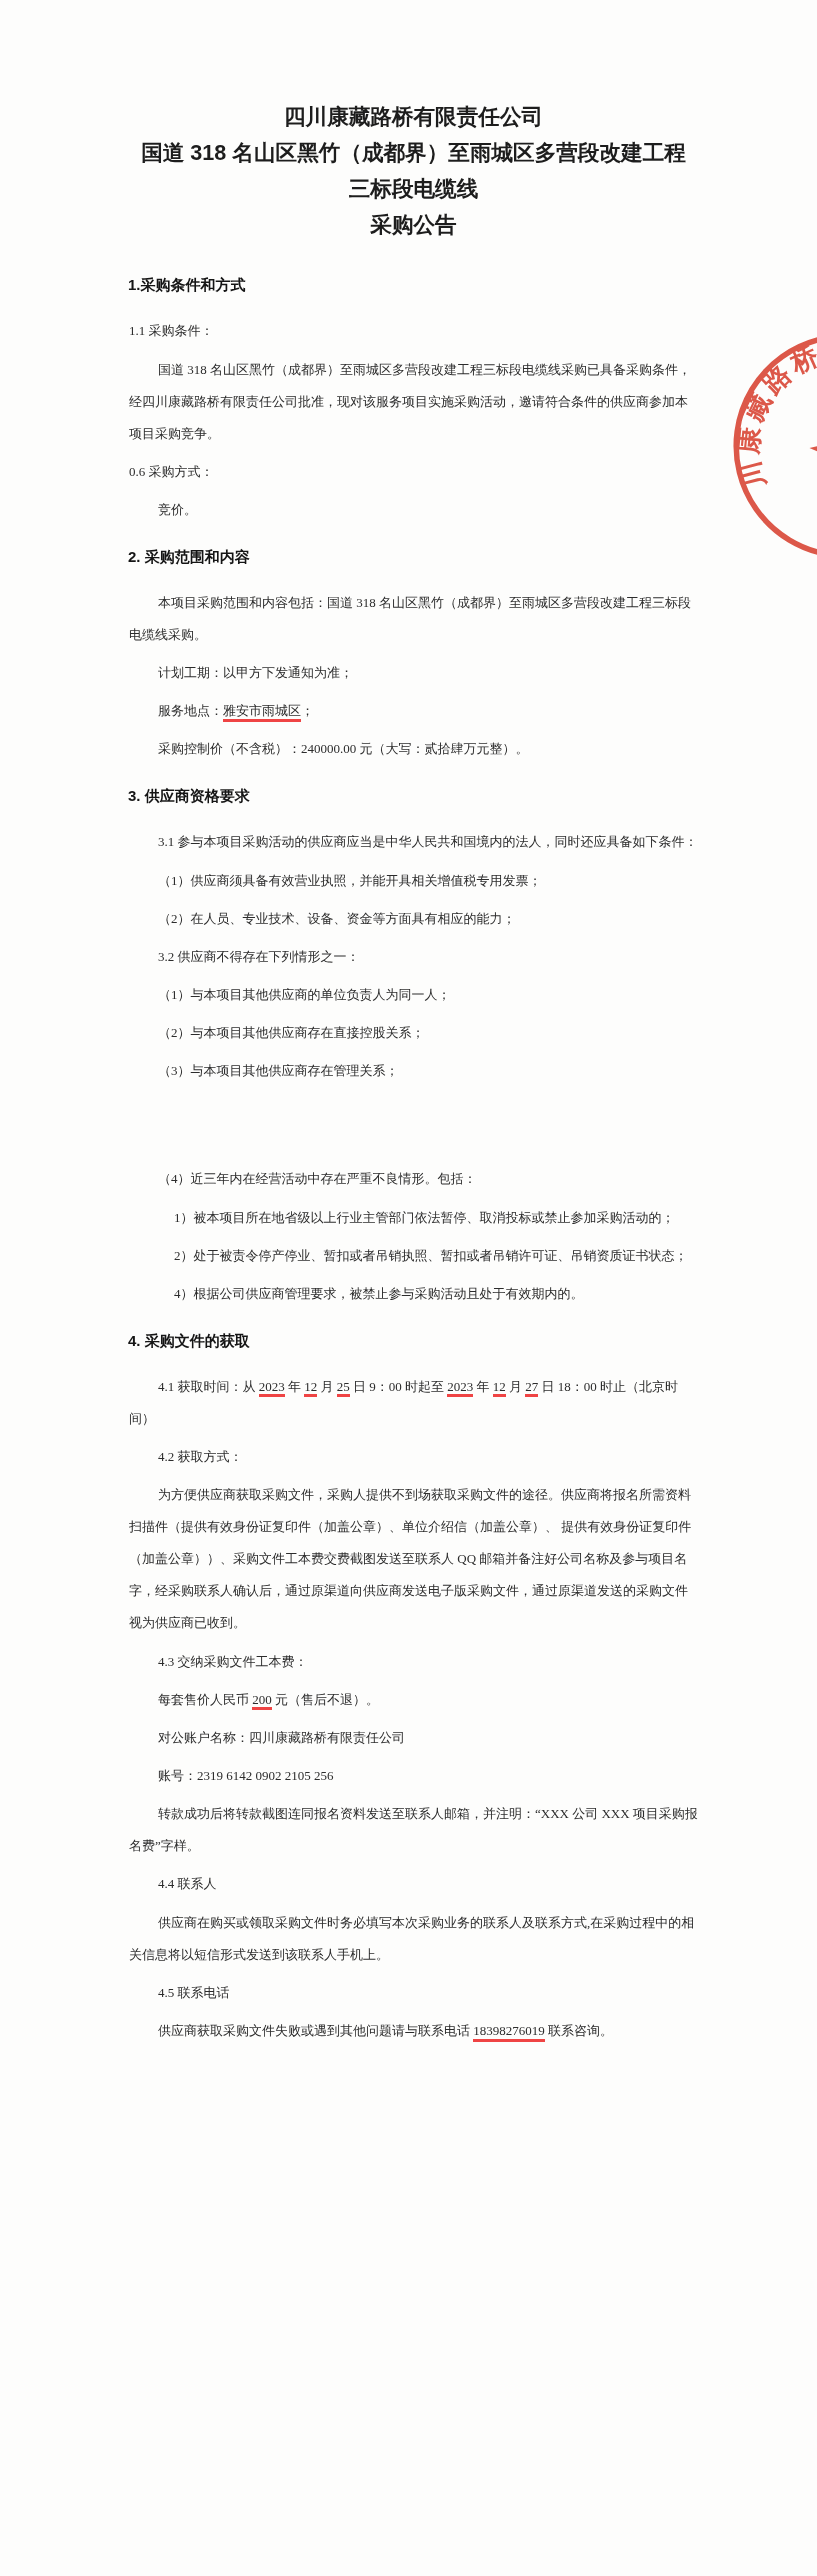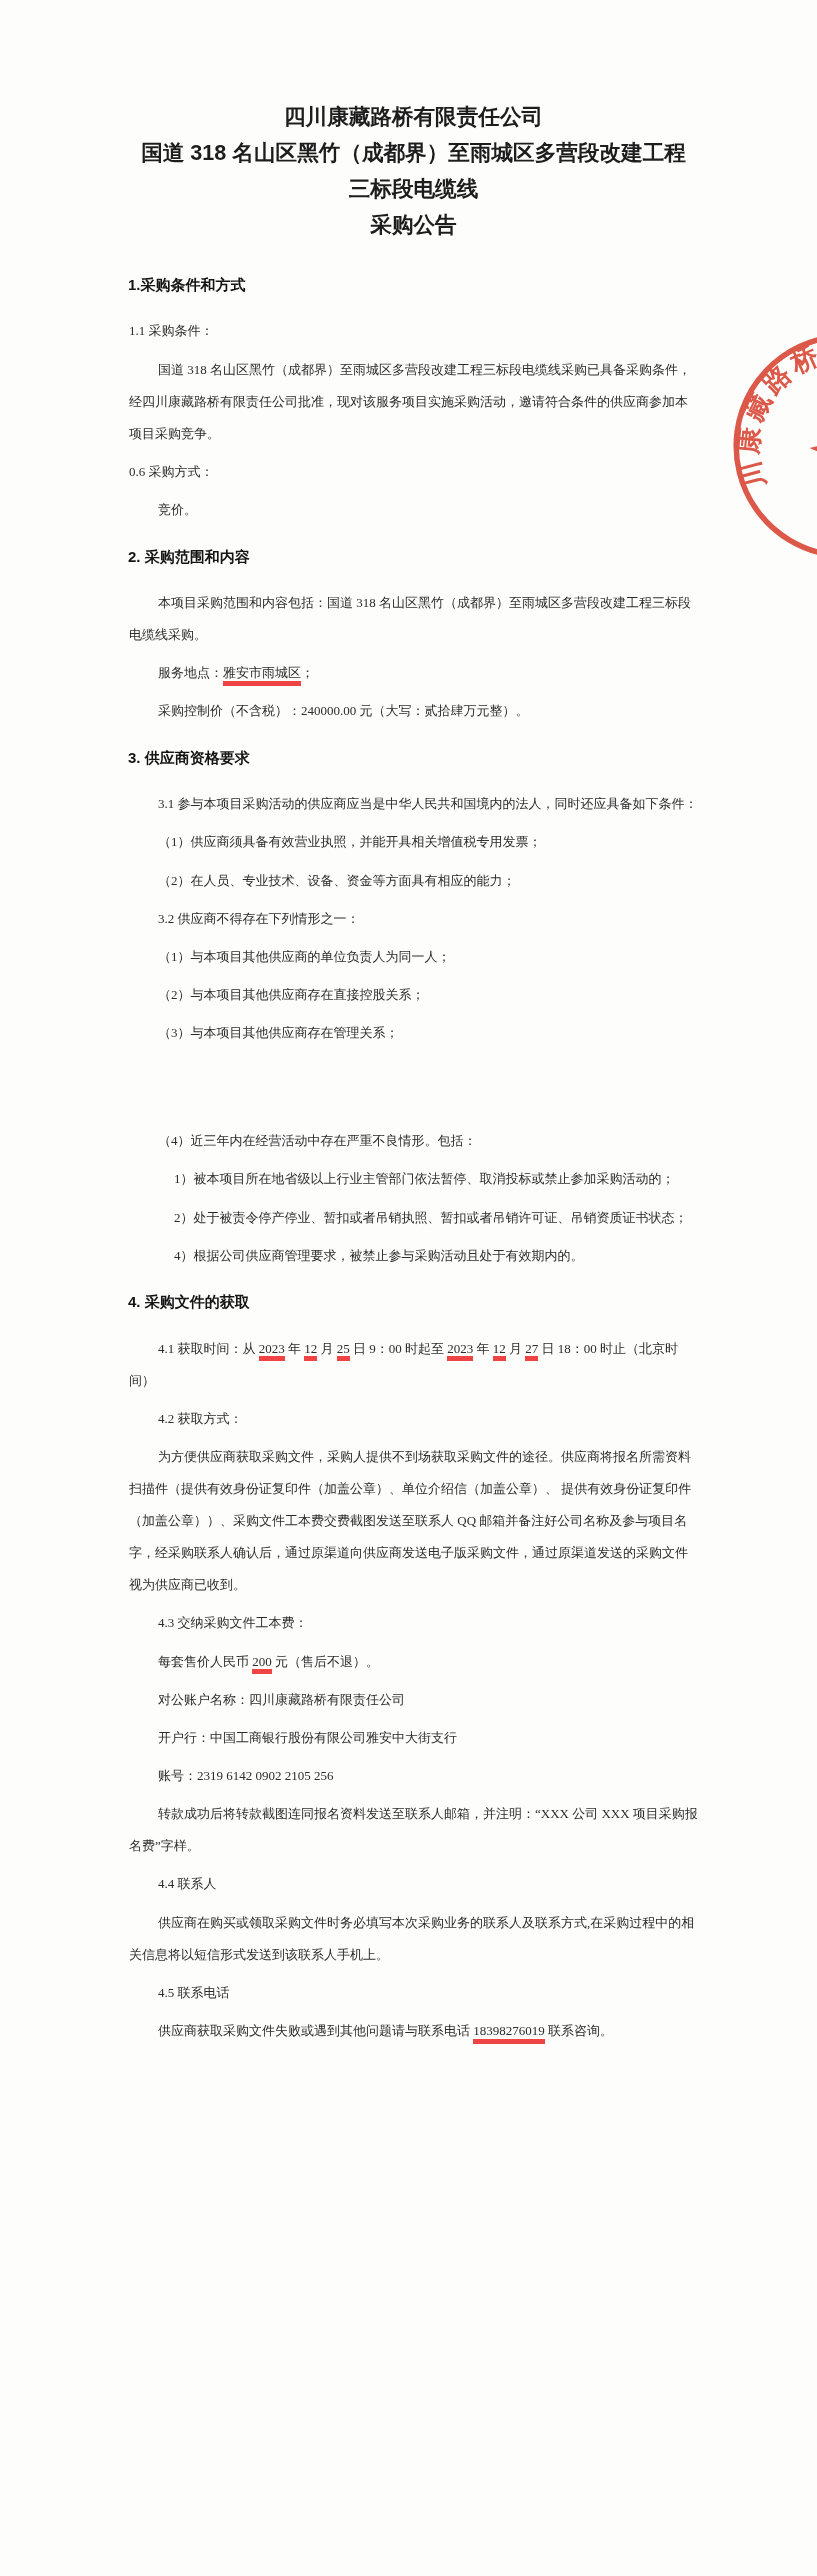--- a/index.html
+++ b/index.html
@@ -30,21 +30,21 @@
     font-size:15px;
     line-height:1.25;
     color:#151515;
     margin:21.6px 0 20.6px -1px;
   }
   .p{font-size:13px;line-height:32px;margin:0 0 6.2px 0;}
   .p0{text-indent:0;}
   .pi{text-indent:29px;}
   .pii{text-indent:45px;}
   .gap1{margin-top:76px;}
-  .u{border-bottom:5px solid #ef4444;padding-bottom:0.5px;}
+  .u{border-bottom:3px solid #ef4444;padding-bottom:0.5px;}
 
   .seal{position:absolute;opacity:0.87;pointer-events:none;}
   .seal-ring{fill:none;stroke:#d8402f;stroke-width:9px;}
   .seal-star{fill:#d8402f;}
   .seal-name{
     fill:#d8402f;
     font-family:"Liberation Sans",sans-serif;
     font-size:44px;
     font-weight:600;
     letter-spacing:7px;
@@ -75,20 +75,21 @@
     </div>
 
     <h2 class="h">1.采购条件和方式</h2>
     <p class="p p0">1.1 采购条件：</p>
     <p class="p pi">国道 318 名山区黑竹（成都界）至雨城区多营段改建工程三标段电缆线采购已具备采购条件，经四川康藏路桥有限责任公司批准，现对该服务项目实施采购活动，邀请符合条件的供应商参加本项目采购竞争。</p>
     <p class="p p0">0.6 采购方式：</p>
     <p class="p pi">竞价。</p>
 
     <h2 class="h">2. 采购范围和内容</h2>
     <p class="p pi">本项目采购范围和内容包括：国道 318 名山区黑竹（成都界）至雨城区多营段改建工程三标段电缆线采购。</p>
+    <p class="p pi">计划工期：以甲方下发通知为准；</p>
     <p class="p pi"><span>服务地点：</span><span class="u">雅安市雨城区</span><span>；</span></p>
     <p class="p pi">采购控制价（不含税）：240000.00 元（大写：贰拾肆万元整）。</p>
 
     <h2 class="h">3. 供应商资格要求</h2>
     <p class="p pi">3.1 参与本项目采购活动的供应商应当是中华人民共和国境内的法人，同时还应具备如下条件：</p>
     <p class="p pi">（1）供应商须具备有效营业执照，并能开具相关增值税专用发票；</p>
     <p class="p pi">（2）在人员、专业技术、设备、资金等方面具有相应的能力；</p>
     <p class="p pi">3.2 供应商不得存在下列情形之一：</p>
     <p class="p pi">（1）与本项目其他供应商的单位负责人为同一人；</p>
     <p class="p pi">（2）与本项目其他供应商存在直接控股关系；</p>
@@ -98,21 +99,20 @@
     <p class="p pii">2）处于被责令停产停业、暂扣或者吊销执照、暂扣或者吊销许可证、吊销资质证书状态；</p>
     <p class="p pii">4）根据公司供应商管理要求，被禁止参与采购活动且处于有效期内的。</p>
 
     <h2 class="h">4. 采购文件的获取</h2>
     <p class="p pi"><span>4.1 获取时间：从 </span><span class="u">2023</span><span> 年 </span><span class="u">12</span><span> 月 </span><span class="u">25</span><span> 日 9：00 时起至 </span><span class="u">2023</span><span> 年 </span><span class="u">12</span><span> 月 </span><span class="u">27</span><span> 日 18：00 时止（北京时间）</span></p>
     <p class="p pi">4.2 获取方式：</p>
     <p class="p pi">为方便供应商获取采购文件，采购人提供不到场获取采购文件的途径。供应商将报名所需资料扫描件（提供有效身份证复印件（加盖公章）、单位介绍信（加盖公章）、 提供有效身份证复印件（加盖公章））、采购文件工本费交费截图发送至联系人 QQ 邮箱并备注好公司名称及参与项目名字，经采购联系人确认后，通过原渠道向供应商发送电子版采购文件，通过原渠道发送的采购文件视为供应商已收到。</p>
     <p class="p pi">4.3 交纳采购文件工本费：</p>
     <p class="p pi"><span>每套售价人民币 </span><span class="u">200</span><span> 元（售后不退）。</span></p>
     <p class="p pi">对公账户名称：四川康藏路桥有限责任公司</p>
-    <p class="p pi">开户行：中国工商银行股份有限公司雅安中大街支行</p>
     <p class="p pi">账号：2319 6142 0902 2105 256</p>
     <p class="p pi">转款成功后将转款截图连同报名资料发送至联系人邮箱，并注明：“XXX 公司 XXX 项目采购报名费”字样。</p>
     <p class="p pi">4.4 联系人</p>
     <p class="p pi">供应商在购买或领取采购文件时务必填写本次采购业务的联系人及联系方式,在采购过程中的相关信息将以短信形式发送到该联系人手机上。</p>
     <p class="p pi">4.5 联系电话</p>
     <p class="p pi"><span>供应商获取采购文件失败或遇到其他问题请与联系电话 </span><span class="u">18398276019</span><span> 联系咨询。</span></p>
 
   </div>
 
   <svg class="seal seal1" viewBox="0 0 400 400">

